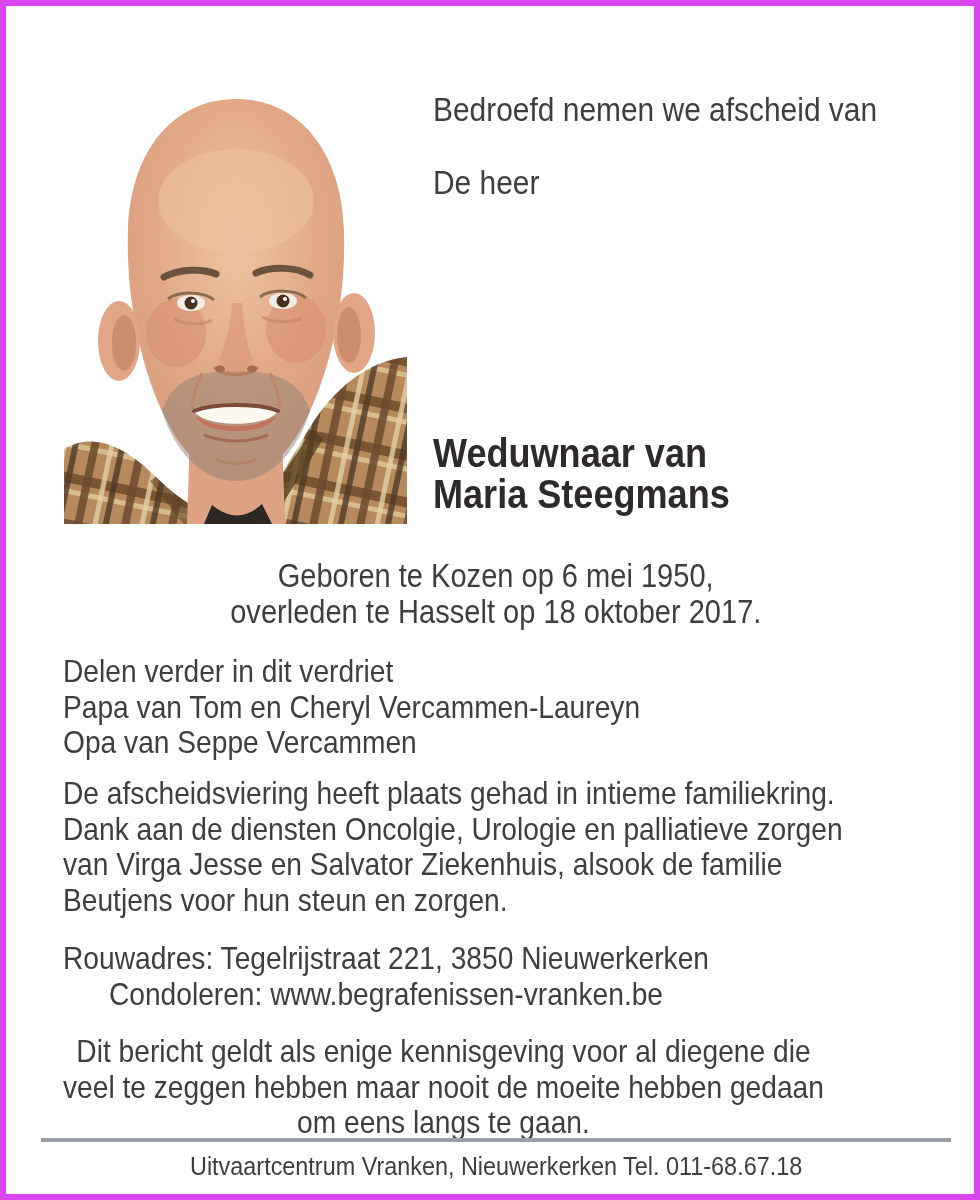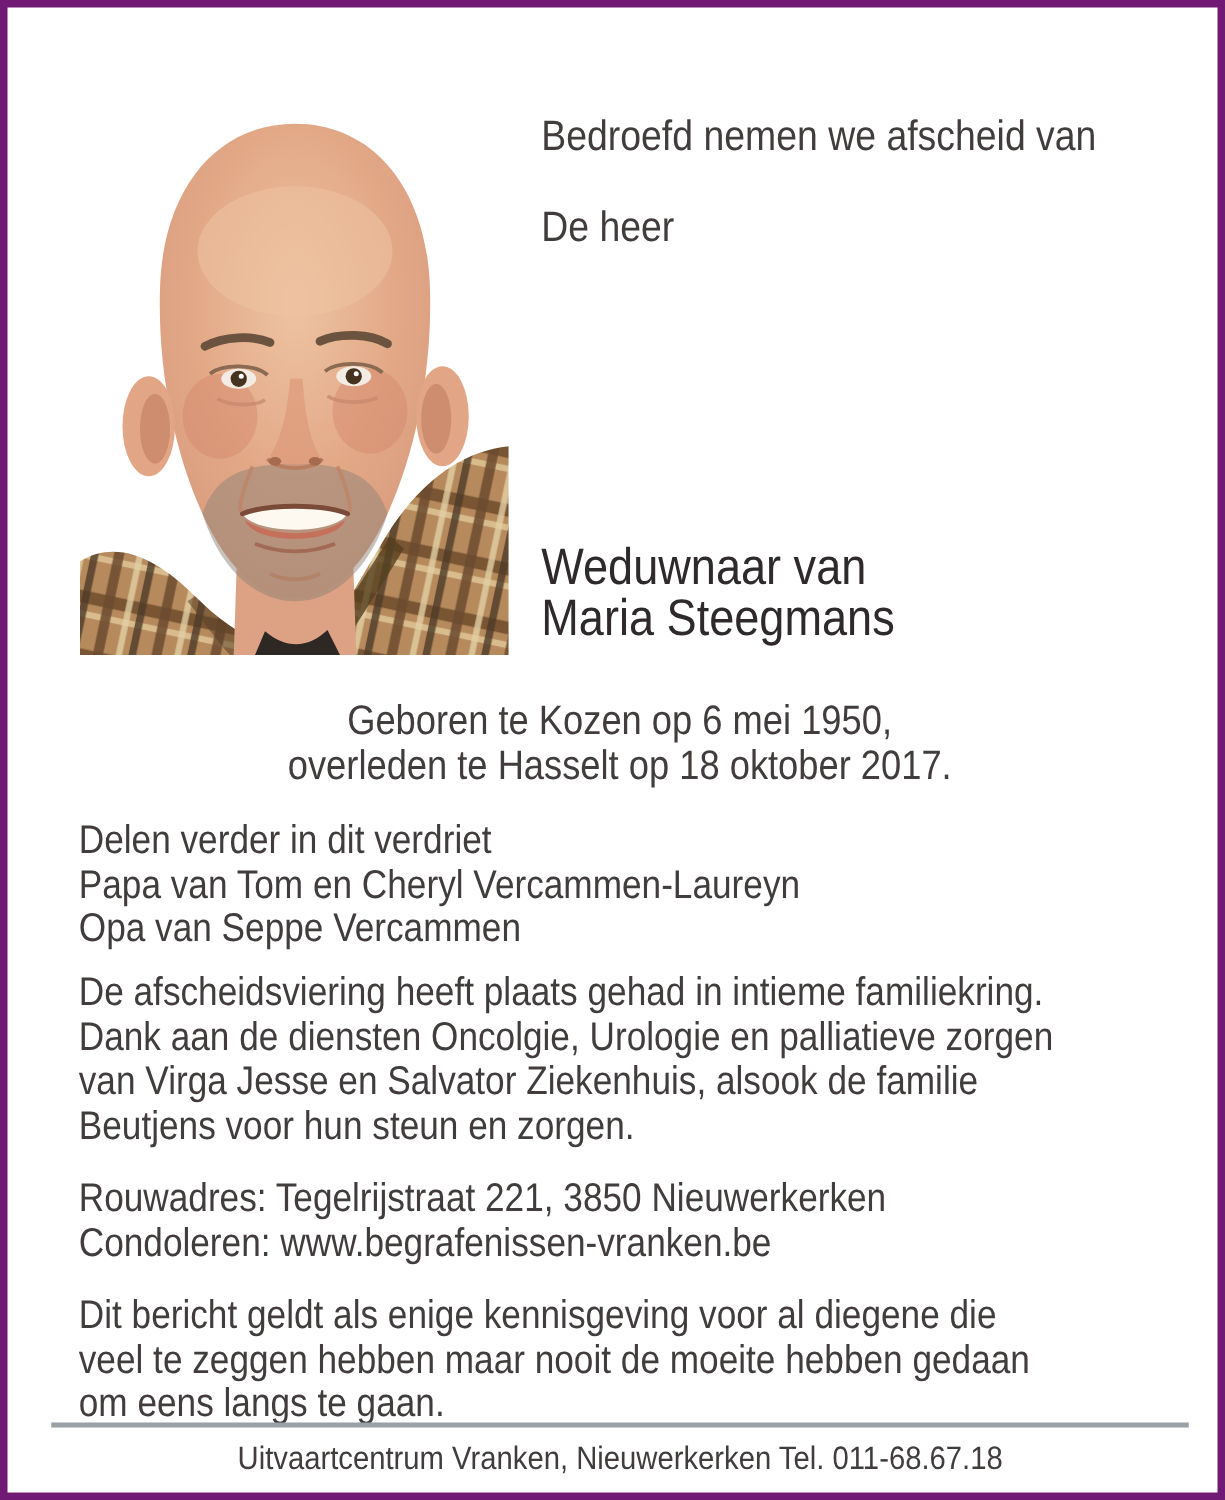--- a/index.html
+++ b/index.html
@@ -1,49 +1,49 @@
 <!DOCTYPE html>
 <html><head>
 <meta charset="utf-8">
 <style>
   html,body{margin:0;padding:0;background:#ffffff;}
   .page{
     position:relative;
     width:980px;height:1200px;
     box-sizing:border-box;
     background:#ffffff;
-    border:6px solid #701a75;
+    border:6px solid #d946ef;
     overflow:hidden;
     font-family:"Liberation Sans","DejaVu Sans",sans-serif;
     color:#3a3637;
   }
   
   .cond{display:block;white-space:nowrap;transform:scaleX(0.88);transform-origin:0 50%;}
   .cond-c{display:inline-block;white-space:nowrap;transform:scaleX(0.88);transform-origin:50% 50%;}
 
   .photo{position:absolute;left:58px;top:75px;width:343px;height:443px;}
   .photo svg{display:block;width:100%;height:100%;}
   .intro{position:absolute;left:427px;top:83px;font-size:34px;line-height:40px;color:#413d3d;}
   .salutation{position:absolute;left:427px;top:156px;font-size:34px;line-height:40px;color:#413d3d;text-align:right;}
   .deceased-name{
     position:absolute;left:427px;top:225px;
     font-size:66px;line-height:80px;font-weight:700;
     color:#242021;letter-spacing:-1px;
   }
   .deceased-name .nm{display:block;white-space:nowrap;transform:scaleX(0.80);transform-origin:0 50%;-webkit-text-stroke:1.5px #242021;}
-  .widower{position:absolute;left:427px;top:427px;font-size:41px;line-height:41px;font-weight:400;color:#2e2a2b;}
+  .widower{position:absolute;left:427px;top:427px;font-size:41px;line-height:41px;font-weight:700;color:#2e2a2b;}
   .widower .cond{transform:scaleX(0.88);}
 
   .dates{position:absolute;left:0;top:552px;width:980px;text-align:center;font-size:33px;line-height:36px;color:#413d3d;}
 
   .para{position:absolute;left:57px;font-size:32px;line-height:35.5px;color:#413d3d;}
   .p-family{top:648px;}
   .p-service{top:770px;}
-  .p-contact{top:935px;}
-  .p-notice{top:1028px;}
+  .p-contact{top:935px;text-align:center;}
+  .p-notice{top:1028px;text-align:center;}
 
   .separator{position:absolute;left:35px;top:1132px;width:910px;height:4px;background:#9aa0a6;}
   .footer{position:absolute;left:0;top:1145px;width:980px;text-align:center;font-size:26px;line-height:30px;color:#413d3d;}
   .footer .cond-c{transform:scaleX(0.90);}
 </style>
 </head>
 <body>
 
 <div class="page">
 

